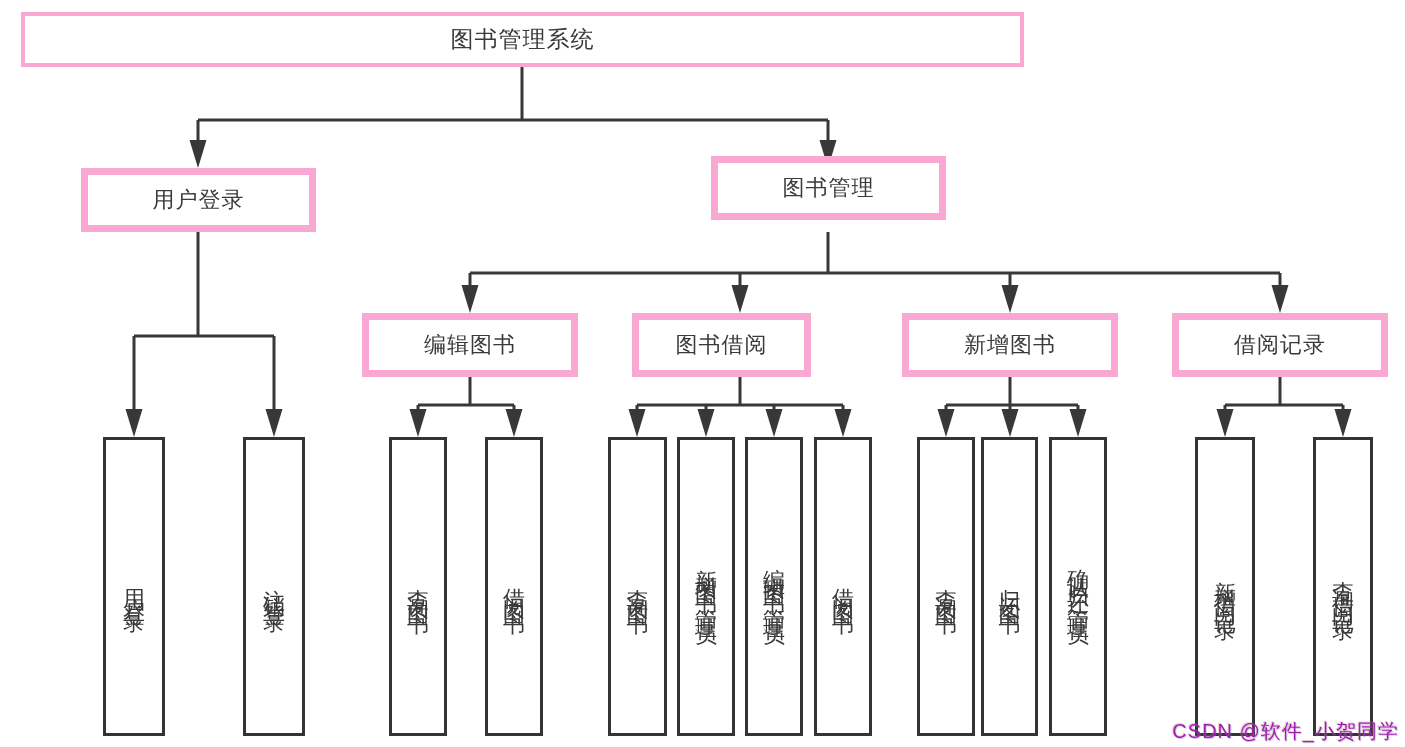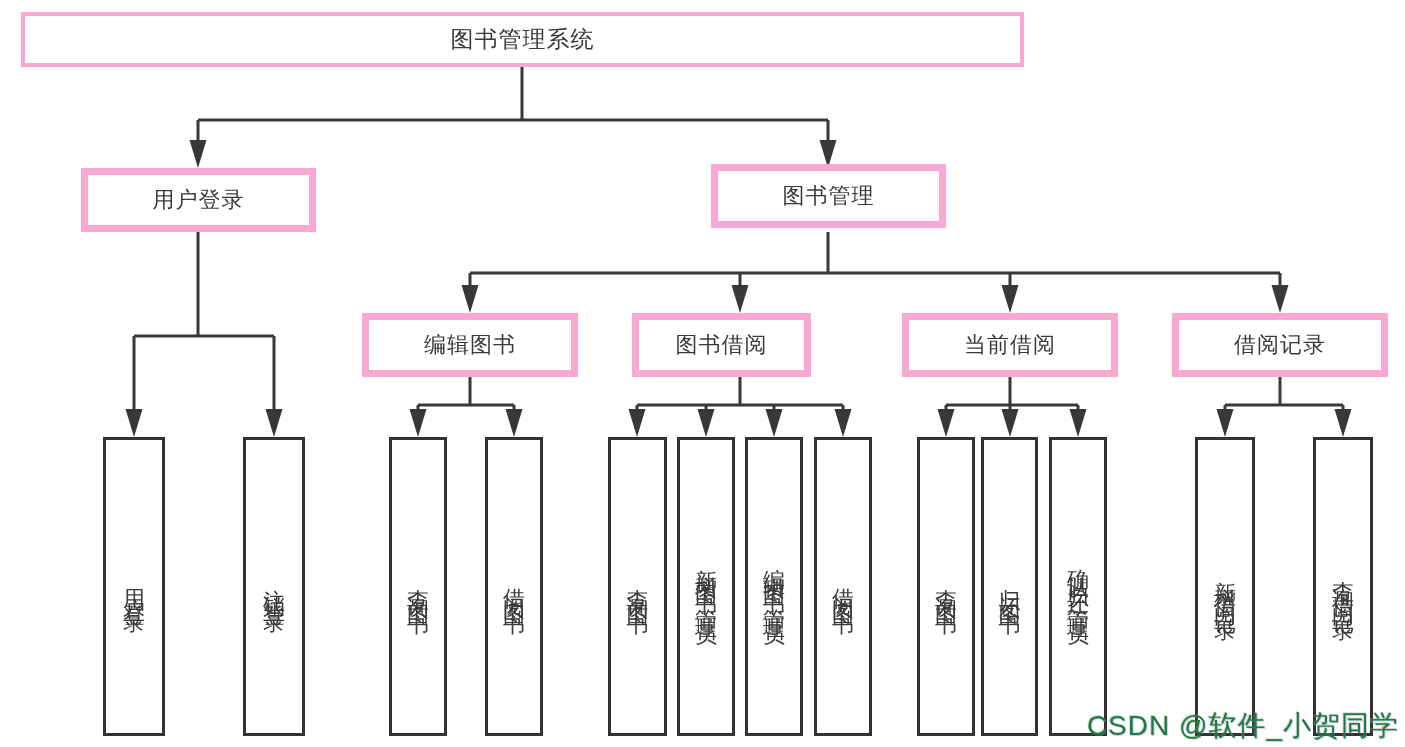--- a/index.html
+++ b/index.html
@@ -45,22 +45,22 @@
     text-orientation: mixed;
     font-size: 22px;
     letter-spacing: 8px;
     color: #3a3a3a;
     line-height: 1;
   }
   .watermark {
     position: absolute;
     right: 6px;
     bottom: 2px;
-    font-size: 28px;
-    color: #15803d;
+    font-size: 20px;
+    color: #a21caf;
     letter-spacing: 1px;
     text-shadow: -1px -1px 0 rgba(200,120,120,0.35), 1px 1px 0 rgba(120,120,200,0.35);
     white-space: nowrap;
   }
 </style>
 </head>
 <body>
 
 <div class="canvas">
 
@@ -100,25 +100,25 @@
       <polygon points="1010,437 1001.5,409 1018.5,409"></polygon>
       <polygon points="1078,437 1069.5,409 1086.5,409"></polygon>
       <polygon points="1225,437 1216.5,409 1233.5,409"></polygon>
       <polygon points="1343,437 1334.5,409 1351.5,409"></polygon>
     </g>
   </svg>
 
   <div class="node root" style="left:21px; top:12px; width:1003px; height:55px;">图书管理系统</div>
 
   <div class="node" style="left:81px; top:168px; width:235px; height:64px;">用户登录</div>
-  <div class="node" style="left:711px; top:164px; width:235px; height:64px;">图书管理</div>
+  <div class="node" style="left:711px; top:156px; width:235px; height:64px;">图书管理</div>
 
   <div class="node" style="left:362px; top:313px; width:216px; height:64px;">编辑图书</div>
   <div class="node" style="left:632px; top:313px; width:179px; height:64px;">图书借阅</div>
-  <div class="node" style="left:902px; top:313px; width:216px; height:64px;">当前借阅</div>
+  <div class="node" style="left:902px; top:313px; width:216px; height:64px;">新增图书</div>
   <div class="node" style="left:1172px; top:313px; width:216px; height:64px;">借阅记录</div>
 
   <div class="vnode" style="left:103px; top:437px; width:62px; height:299px;">
     <span>用户登录</span>
   </div>
   <div class="vnode" style="left:243px; top:437px; width:62px; height:299px;">
     <span>注销登录</span>
   </div>
 
   <div class="vnode" style="left:389px; top:437px; width:58px; height:299px;">

